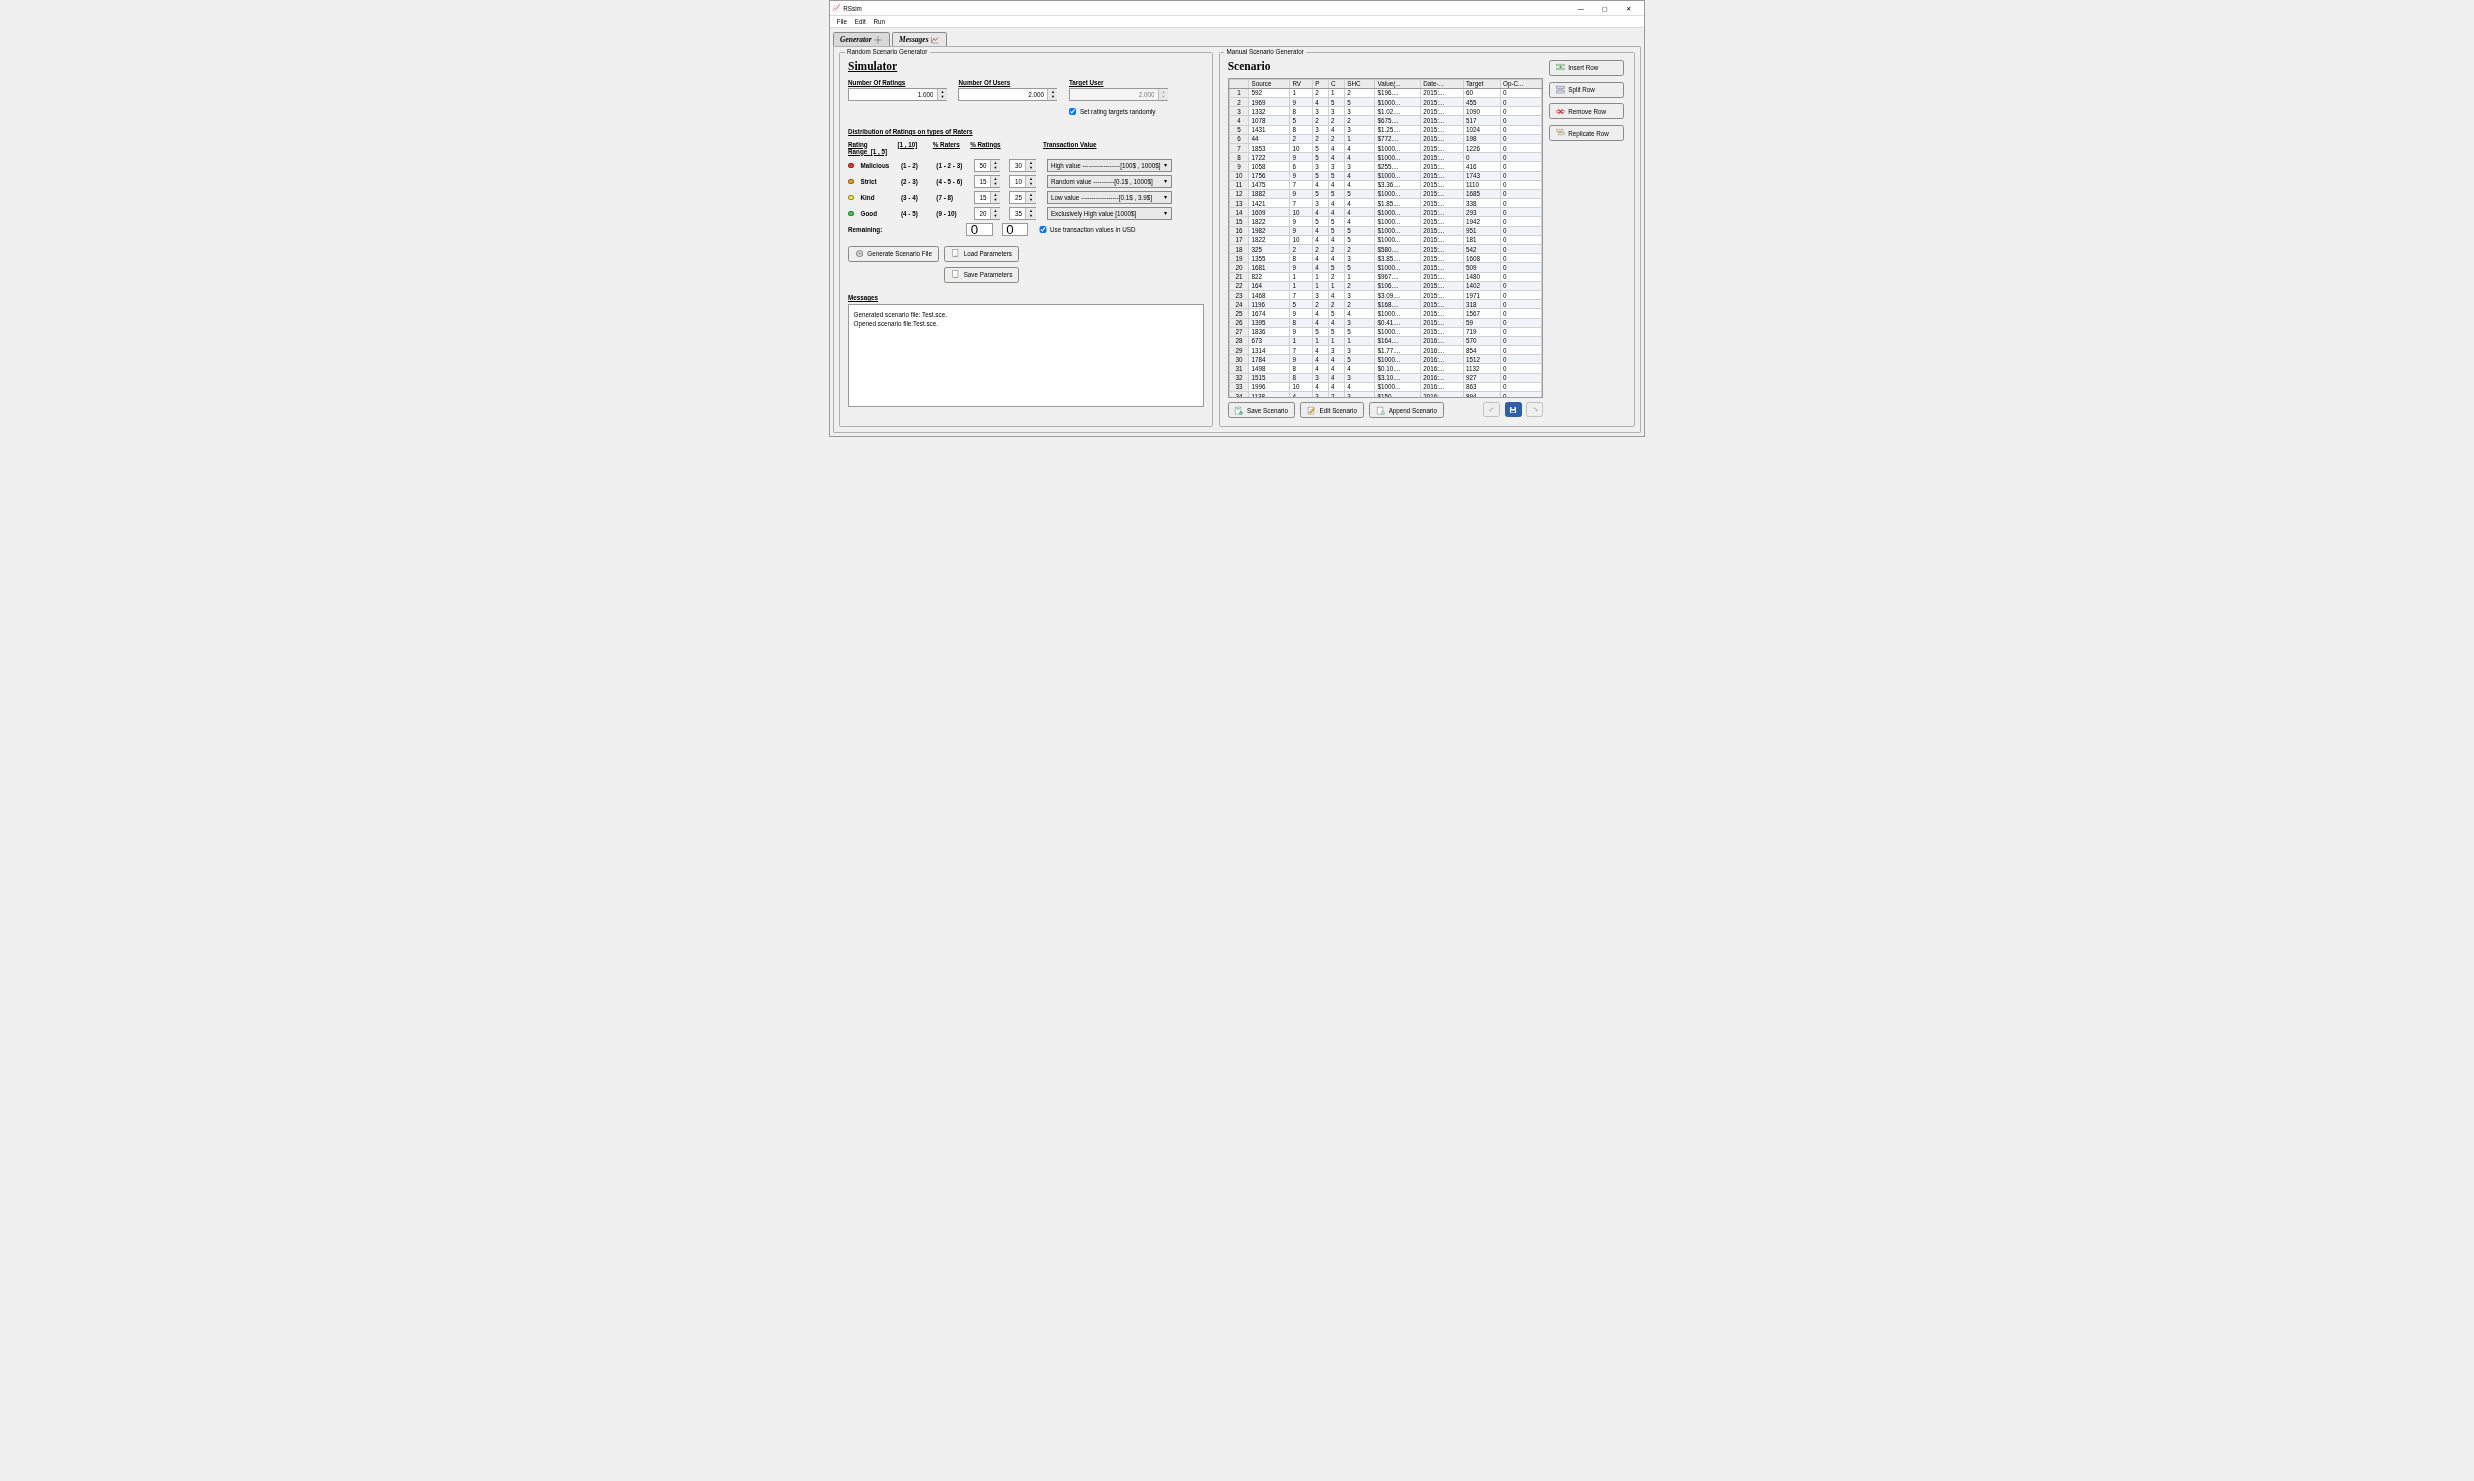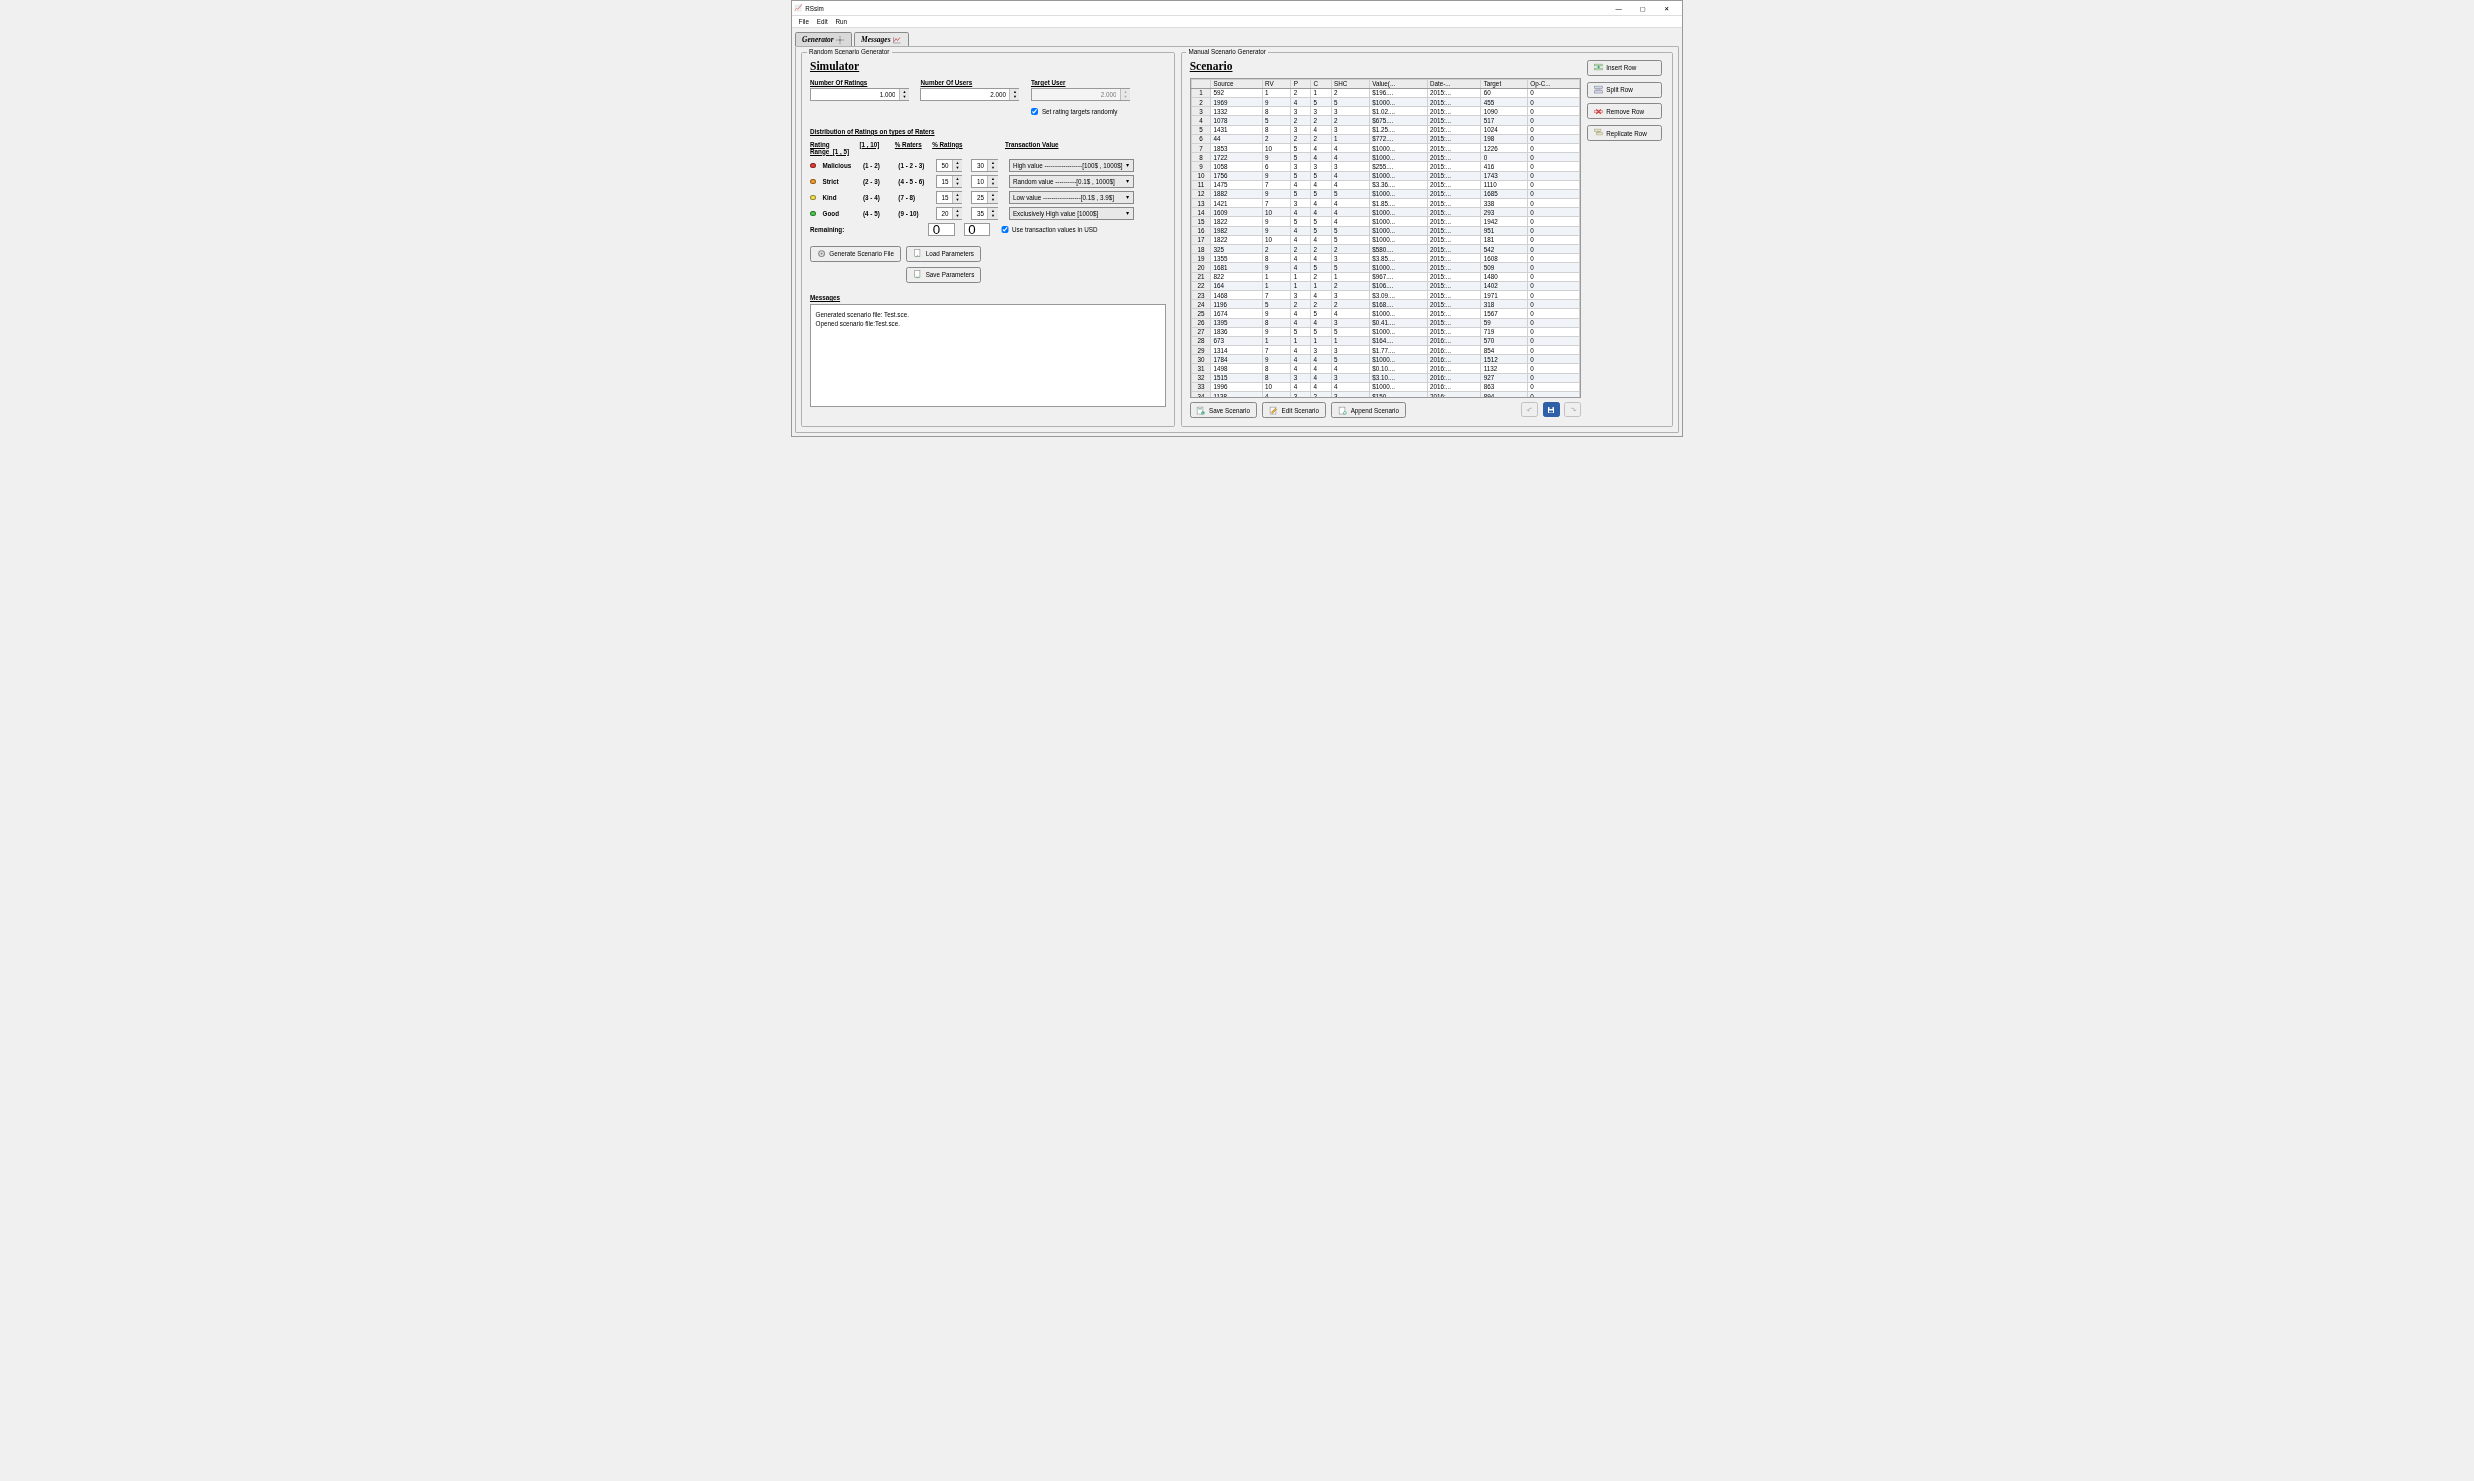--- a/index.html
+++ b/index.html
@@ -6,21 +6,21 @@
   body {
     font-family: Tahoma, Arial, sans-serif;
     font-size: 6.3px;
     background: #f0f0f0;
     color: #000;
     user-select: none;
   }
   .window {
     background: #fff;
     border: 0.6px solid #999;
-    width: 892px;
+    width: 816px;
     margin: 0 auto;
   }
   .titlebar {
     height: 15px;
     display: flex;
     align-items: center;
     justify-content: space-between;
     padding: 0 3.4px 0 2.3px;
     background: #fff;
     border-bottom: 0.6px solid #ddd;
@@ -139,21 +139,21 @@
   .btn .icon{ width:9.2px;height:9.2px;display:inline-block;}
   .btn-row { display:flex; gap:5.7px; margin-top:10.3px;}
   .btn-col { display:flex; flex-direction:column; gap:4.6px;}
   .messages-label{ font-weight:bold; text-decoration:underline; margin-top:11.5px; display:block;}
   .messages-box{
     border:0.6px solid #999; background:#fff; height:103px;
     padding:4.6px; margin-top:3.4px; font-size:6.3px; line-height:1.5;
     overflow:auto;
   }
   
-  .scenario-title{ font-family:Georgia,serif; font-size:11.5px; font-weight:bold; text-decoration:underline; margin-bottom:5.7px;}
+  .scenario-title{ font-family:Georgia,serif; font-size:11.5px; font-weight:bold; margin-bottom:5.7px;}
   .right-layout{ display:grid; grid-template-columns: 1fr 77px; gap:5.7px;}
   .side-btns{ display:flex; flex-direction:column; gap:5.7px;}
   .side-btns .btn{ width:75px; justify-content:flex-start;}
   .table-wrap{
     border:0.6px solid #999; background:#fff; height:320px; overflow:auto;
   }
   table.data{ border-collapse:collapse; width:100%; font-size:6.3px;}
   table.data th, table.data td{
     border:0.6px solid #d0d0d0; padding:0.6px 2.3px; text-align:left;
     white-space:nowrap; overflow:hidden; text-overflow:ellipsis;

